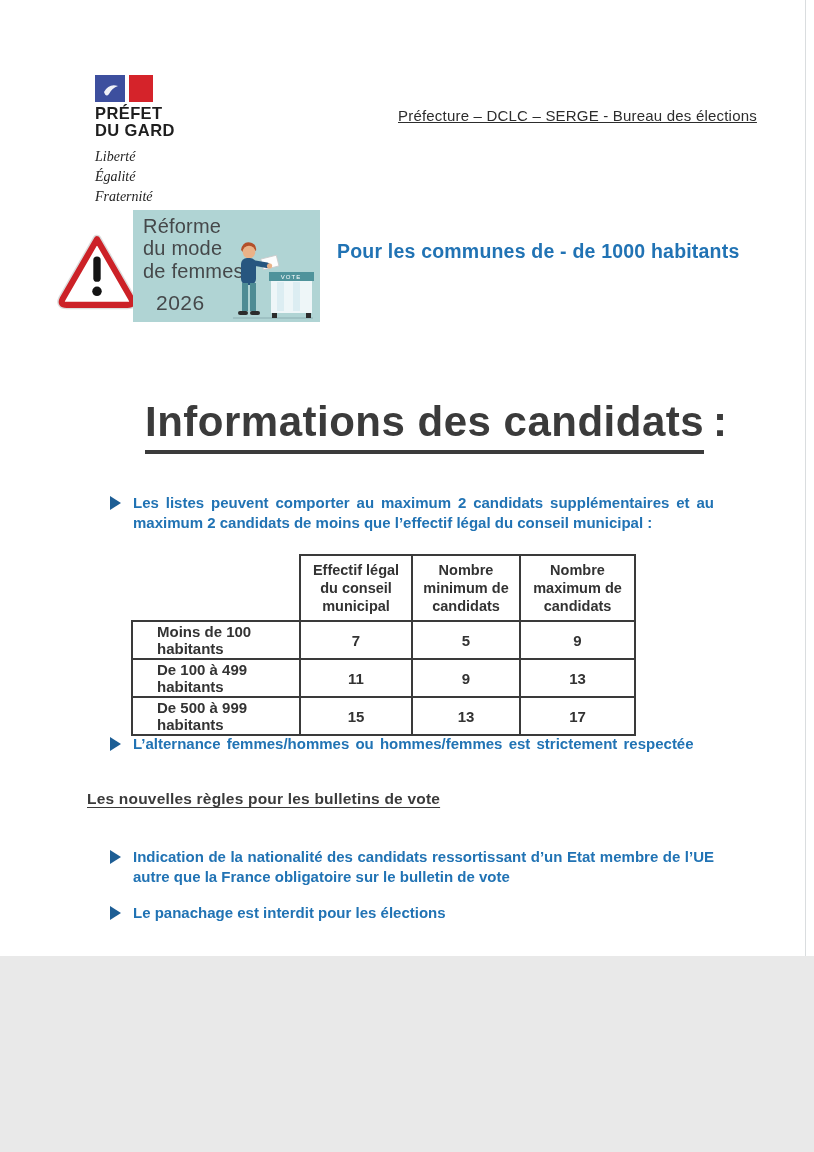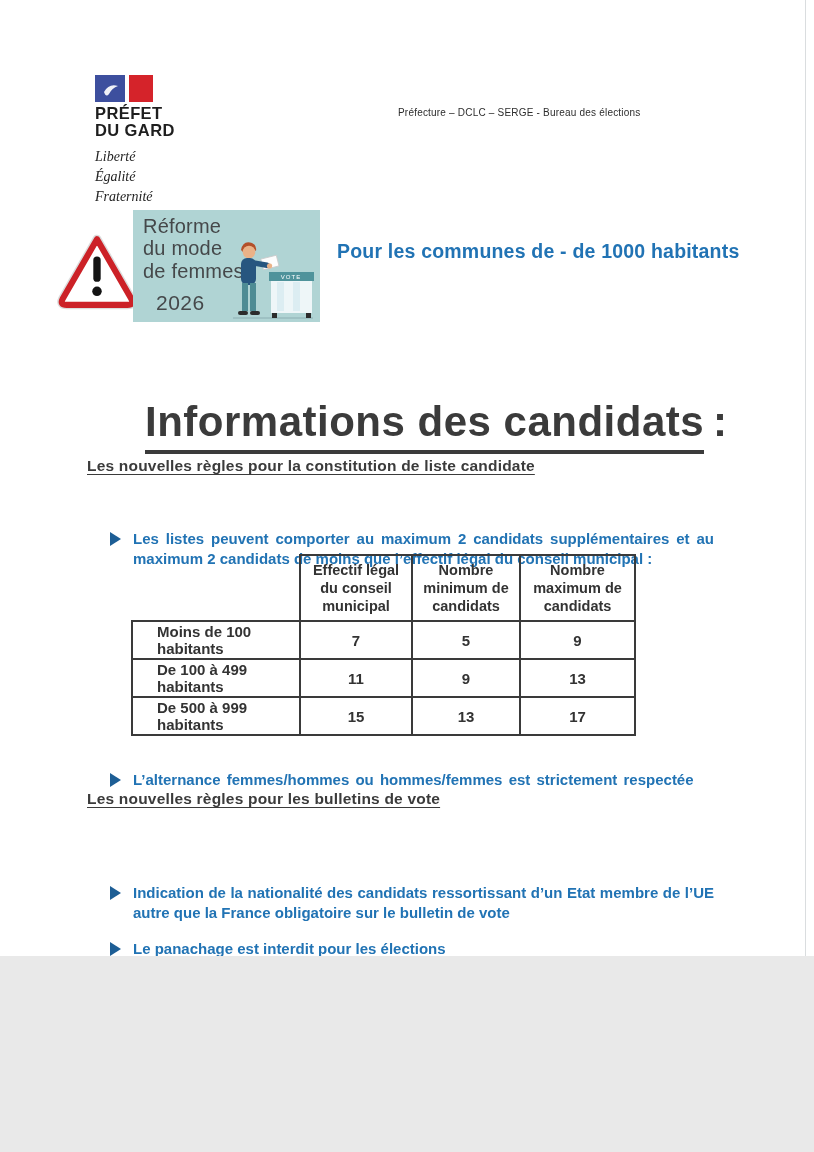--- a/index.html
+++ b/index.html
@@ -9,22 +9,22 @@
     font-family:"Liberation Sans",sans-serif;color:#3b3b3b;
   }
   
   .logo{position:absolute;left:95px;top:75px;width:180px;}
   .flag{width:60px;height:27px;display:block;}
   .logo-name{margin-top:3px;font-weight:bold;font-size:16.5px;line-height:1.05;
     letter-spacing:.4px;color:#1e1e1e;}
   .motto{margin-top:7px;font-family:"Liberation Serif",serif;font-style:italic;
     font-size:14px;line-height:1.45;color:#222;}
   
-  .header-right{position:absolute;left:398px;top:107px;font-size:10px;
-    color:#2d2d2d;letter-spacing:.2px;white-space:nowrap;}
+  .header-right{position:absolute;left:398px;top:107px;font-size:15px;
+    color:#2d2d2d;letter-spacing:.2px;white-space:nowrap;text-decoration:underline;}
   
   .warning{position:absolute;left:56px;top:230px;width:82px;height:84px;}
   .reform-box{position:absolute;left:133px;top:210px;width:187px;height:112px;
     background:#b0d4d4;}
   .reform-text{position:absolute;left:10px;top:5px;font-size:20px;line-height:1.12;
     color:#45484a;letter-spacing:.2px;}
   .reform-year{position:absolute;left:23px;bottom:7px;font-size:21px;color:#45484a;
     letter-spacing:.5px;}
   .ballot-illu{position:absolute;right:1px;bottom:1px;width:96px;height:94px;}
   .audience{position:absolute;left:337px;top:240px;font-size:19.5px;font-weight:bold;
@@ -32,21 +32,21 @@
   
   .doc-title{position:absolute;left:145px;top:362px;font-size:42px;font-weight:bold;
     color:#3b3b3b;letter-spacing:.5px;white-space:nowrap;margin-top:36px;}
   .doc-title .u{border-bottom:4px solid #3b3b3b;padding-bottom:5px;}
   .doc-title .colon{margin-left:9px;}
   
   .sec-heading{position:absolute;left:87px;font-size:15.5px;font-weight:bold;
     color:#3b3b3b;text-decoration:underline;text-underline-offset:3px;
     letter-spacing:.2px;}
   
-  .bullet{position:absolute;left:110px;width:606px;margin-top:36px;}
+  .bullet{position:absolute;left:110px;width:606px;}
   .tri{position:absolute;left:0;top:3px;width:0;height:0;
     border-top:7px solid transparent;border-bottom:7px solid transparent;
     border-left:11px solid #1d5e95;}
   .bullet-text{margin-left:23px;width:581px;text-align:justify;font-weight:bold;
     font-size:15px;line-height:1.35;color:#2173b4;}
   .gap2{word-spacing:2px;}
   
   table.cand{position:absolute;left:131px;top:554px;border-collapse:collapse;
     table-layout:fixed;}
   table.cand th,table.cand td{border:2px solid #3a3a3a;color:#333;}
@@ -126,21 +126,20 @@
       <rect x="27" y="84" width="10" height="4" rx="2" fill="#2c2c2c"></rect>
     </svg>
   </div>
 
   <div class="audience">Pour les communes de - de 1000 habitants</div>
 
   <div class="doc-title">
     <span class="u">Informations des candidats</span><span class="colon">:</span>
   </div>
 
-  <div class="sec-heading" style="top:457px;">Les nouvelles règles pour la constitution de liste candidate</div>
 
   <div class="bullet" style="top:493px;">
     <span class="tri"></span>
     <div class="bullet-text">Les listes peuvent comporter au maximum 2 candidats supplémentaires et au maximum 2 candidats de moins que l’effectif légal du conseil municipal :</div>
   </div>
 
   <table class="cand">
     <colgroup>
       <col style="width:168px">
         <col style="width:112px">

